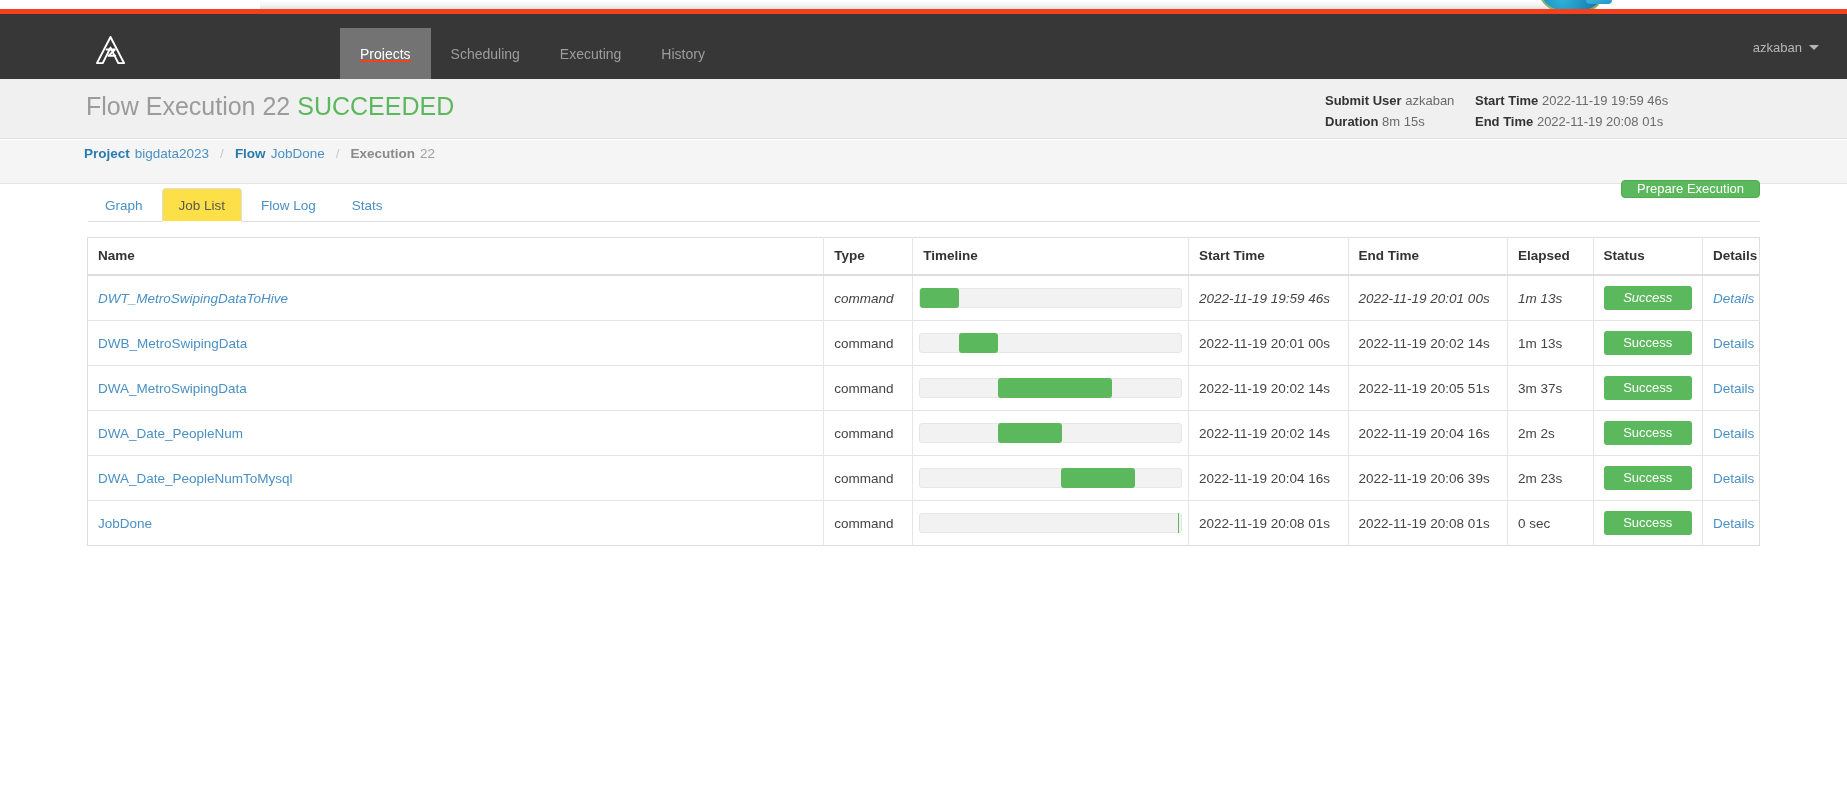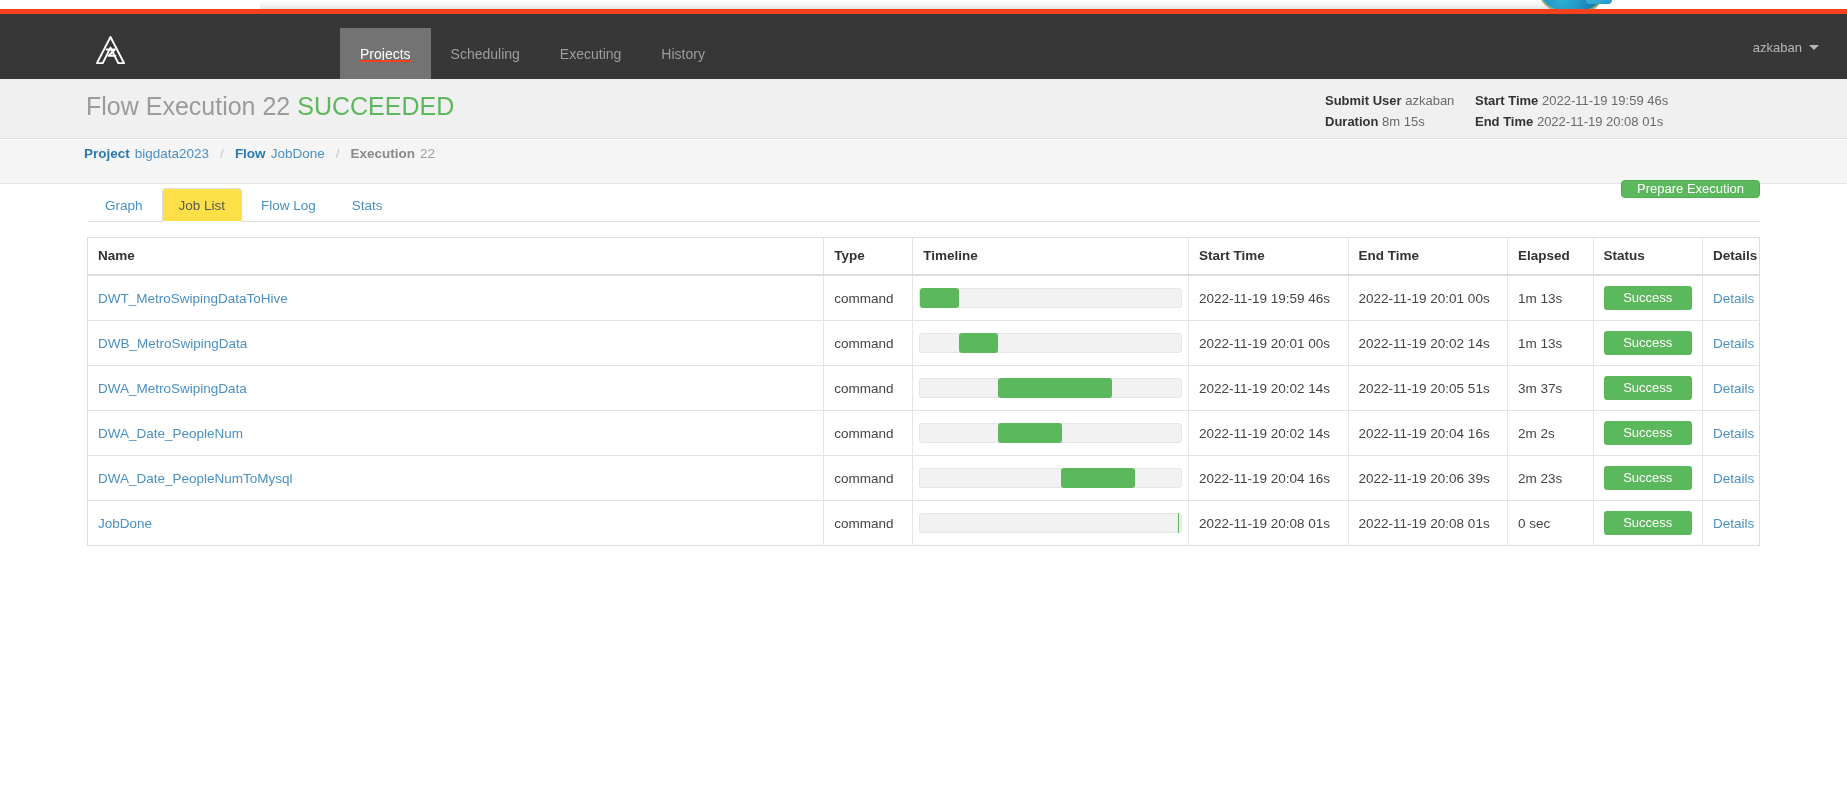--- a/index.html
+++ b/index.html
@@ -255,21 +255,21 @@
     padding: 10px 10px;
     border-top: 1px solid #e4e4e4;
     border-right: 1px solid #e6e6e6;
     color: #444444;
     vertical-align: middle;
     height: 33px;
     overflow: hidden;
     white-space: nowrap;
   }
   table.job-table tbody td:last-child { border-right: none; }
-  table.job-table tbody tr:first-child td { border-top: none; }
+  table.job-table tbody tr:first-child td { border-top: none; font-style: italic; }
 
   .col-name    { width: 646px; }
   .col-type    { width: 78px; }
   .col-timeline{ width: 242px; }
   .col-start   { width: 140px; }
   .col-end     { width: 140px; }
   .col-elapsed { width: 75px; }
   .col-status  { width: 96px; }
   .col-details { width: 50px; }
 

